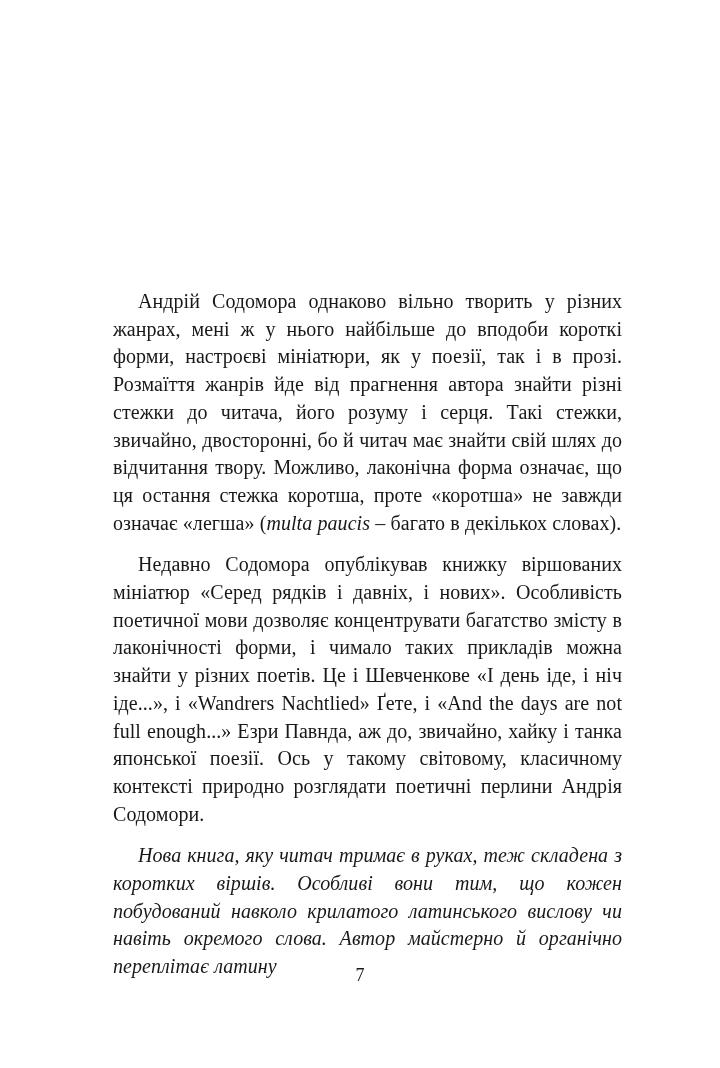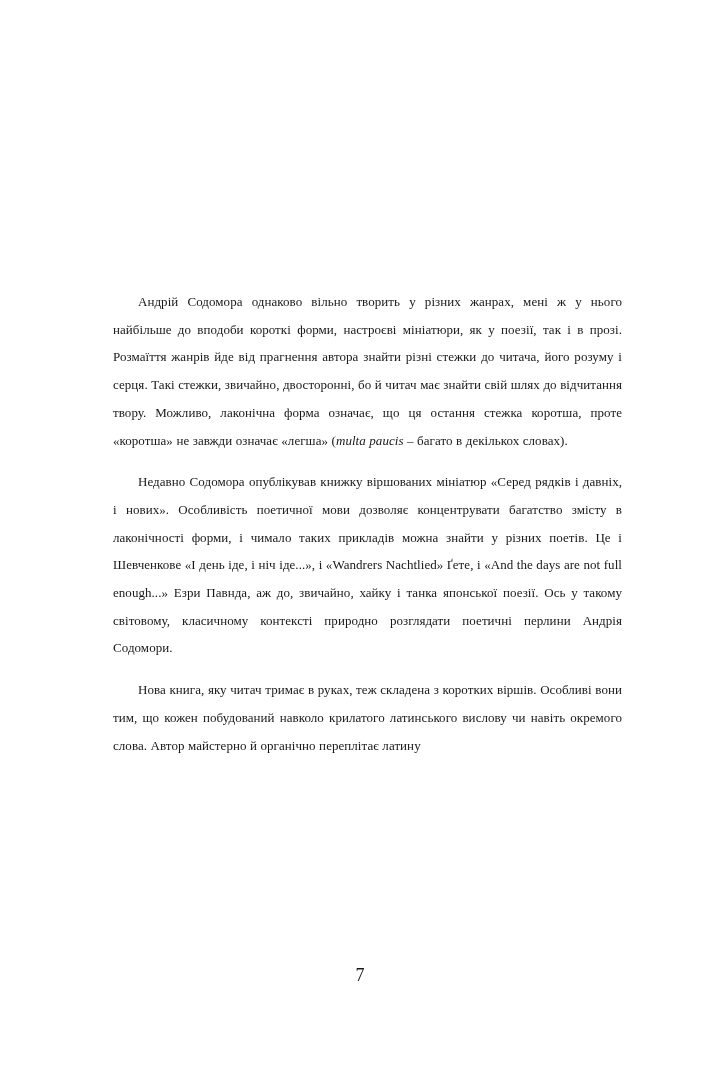--- a/index.html
+++ b/index.html
@@ -28,30 +28,31 @@
     position: absolute;
     left: 113px;
     top: 288px;
     width: 509px;
   }
 
   .para {
     margin: 0 0 14px 0;
     text-indent: 25px;
     text-align: justify;
-    font-size: 13px;
+    font-size: 20px;
     line-height: 27.7px;
     letter-spacing: 0.05px;
     word-spacing: 0.2px;
     color: #17181a;
     -webkit-font-smoothing: antialiased;
   }
 
   .para:last-child {
     margin-bottom: 8px;
+    font-style: italic;
   }
 
   .lat {
     font-style: italic;
   }
 
   .folio {
     position: absolute;
     left: 0;
     top: 964px;

